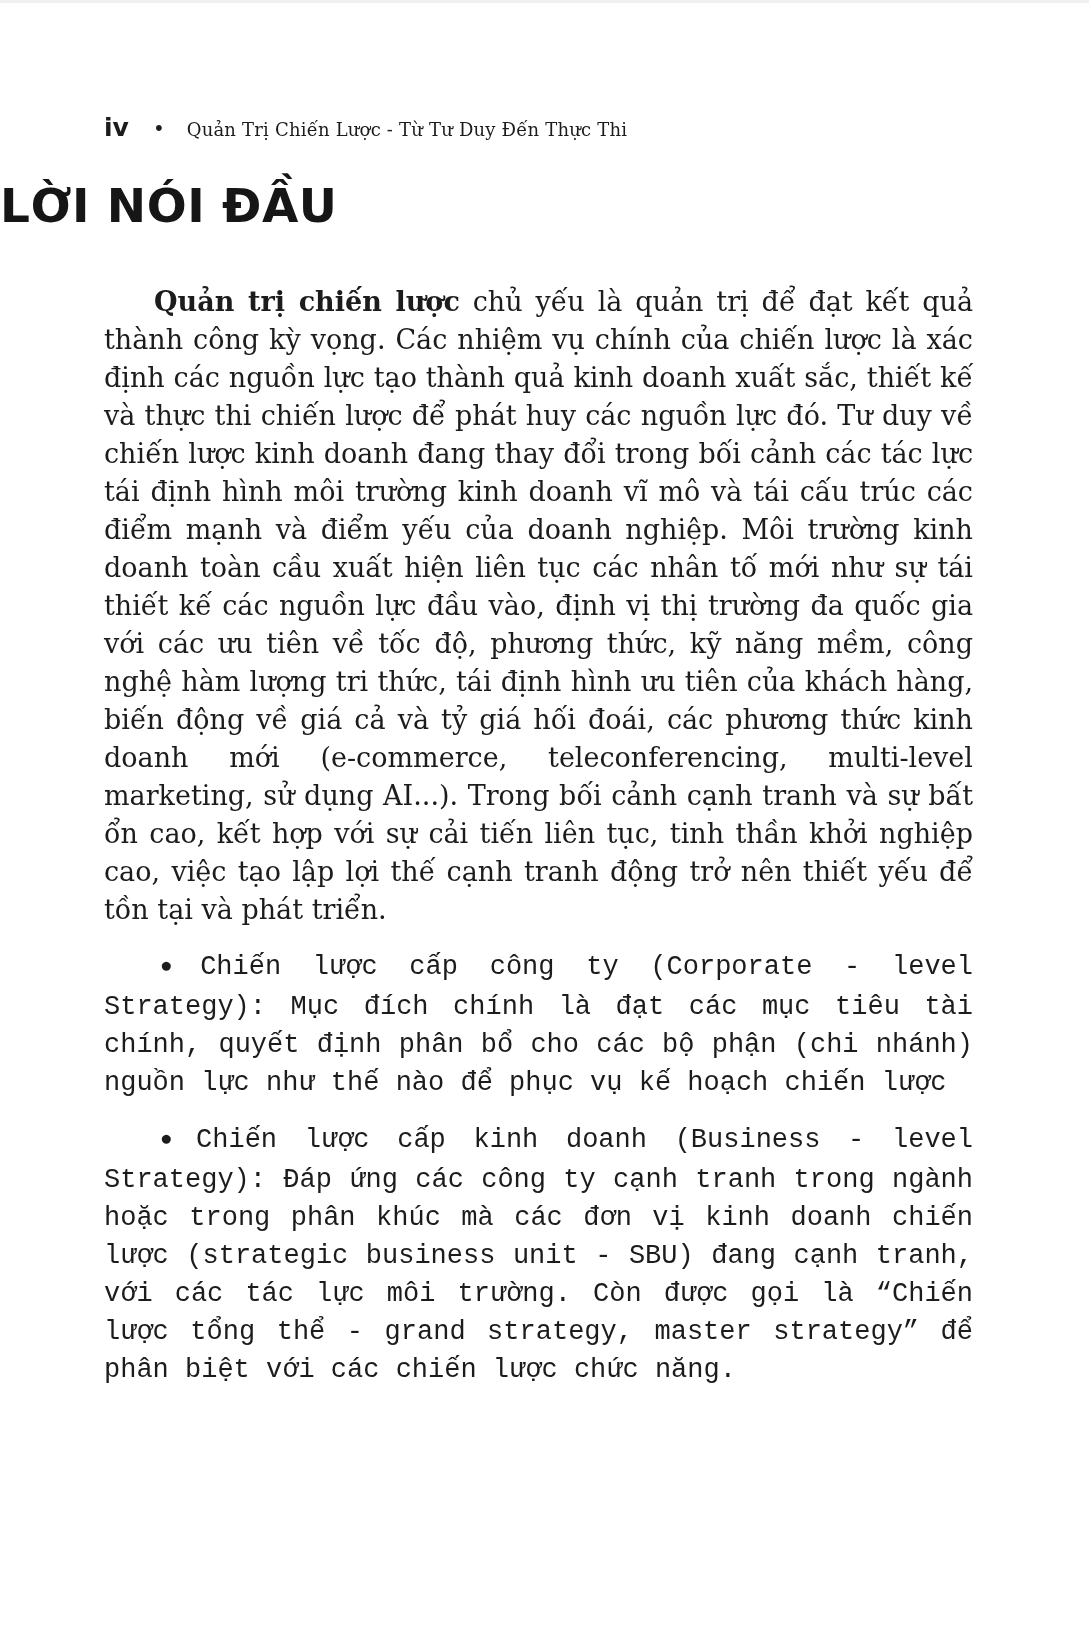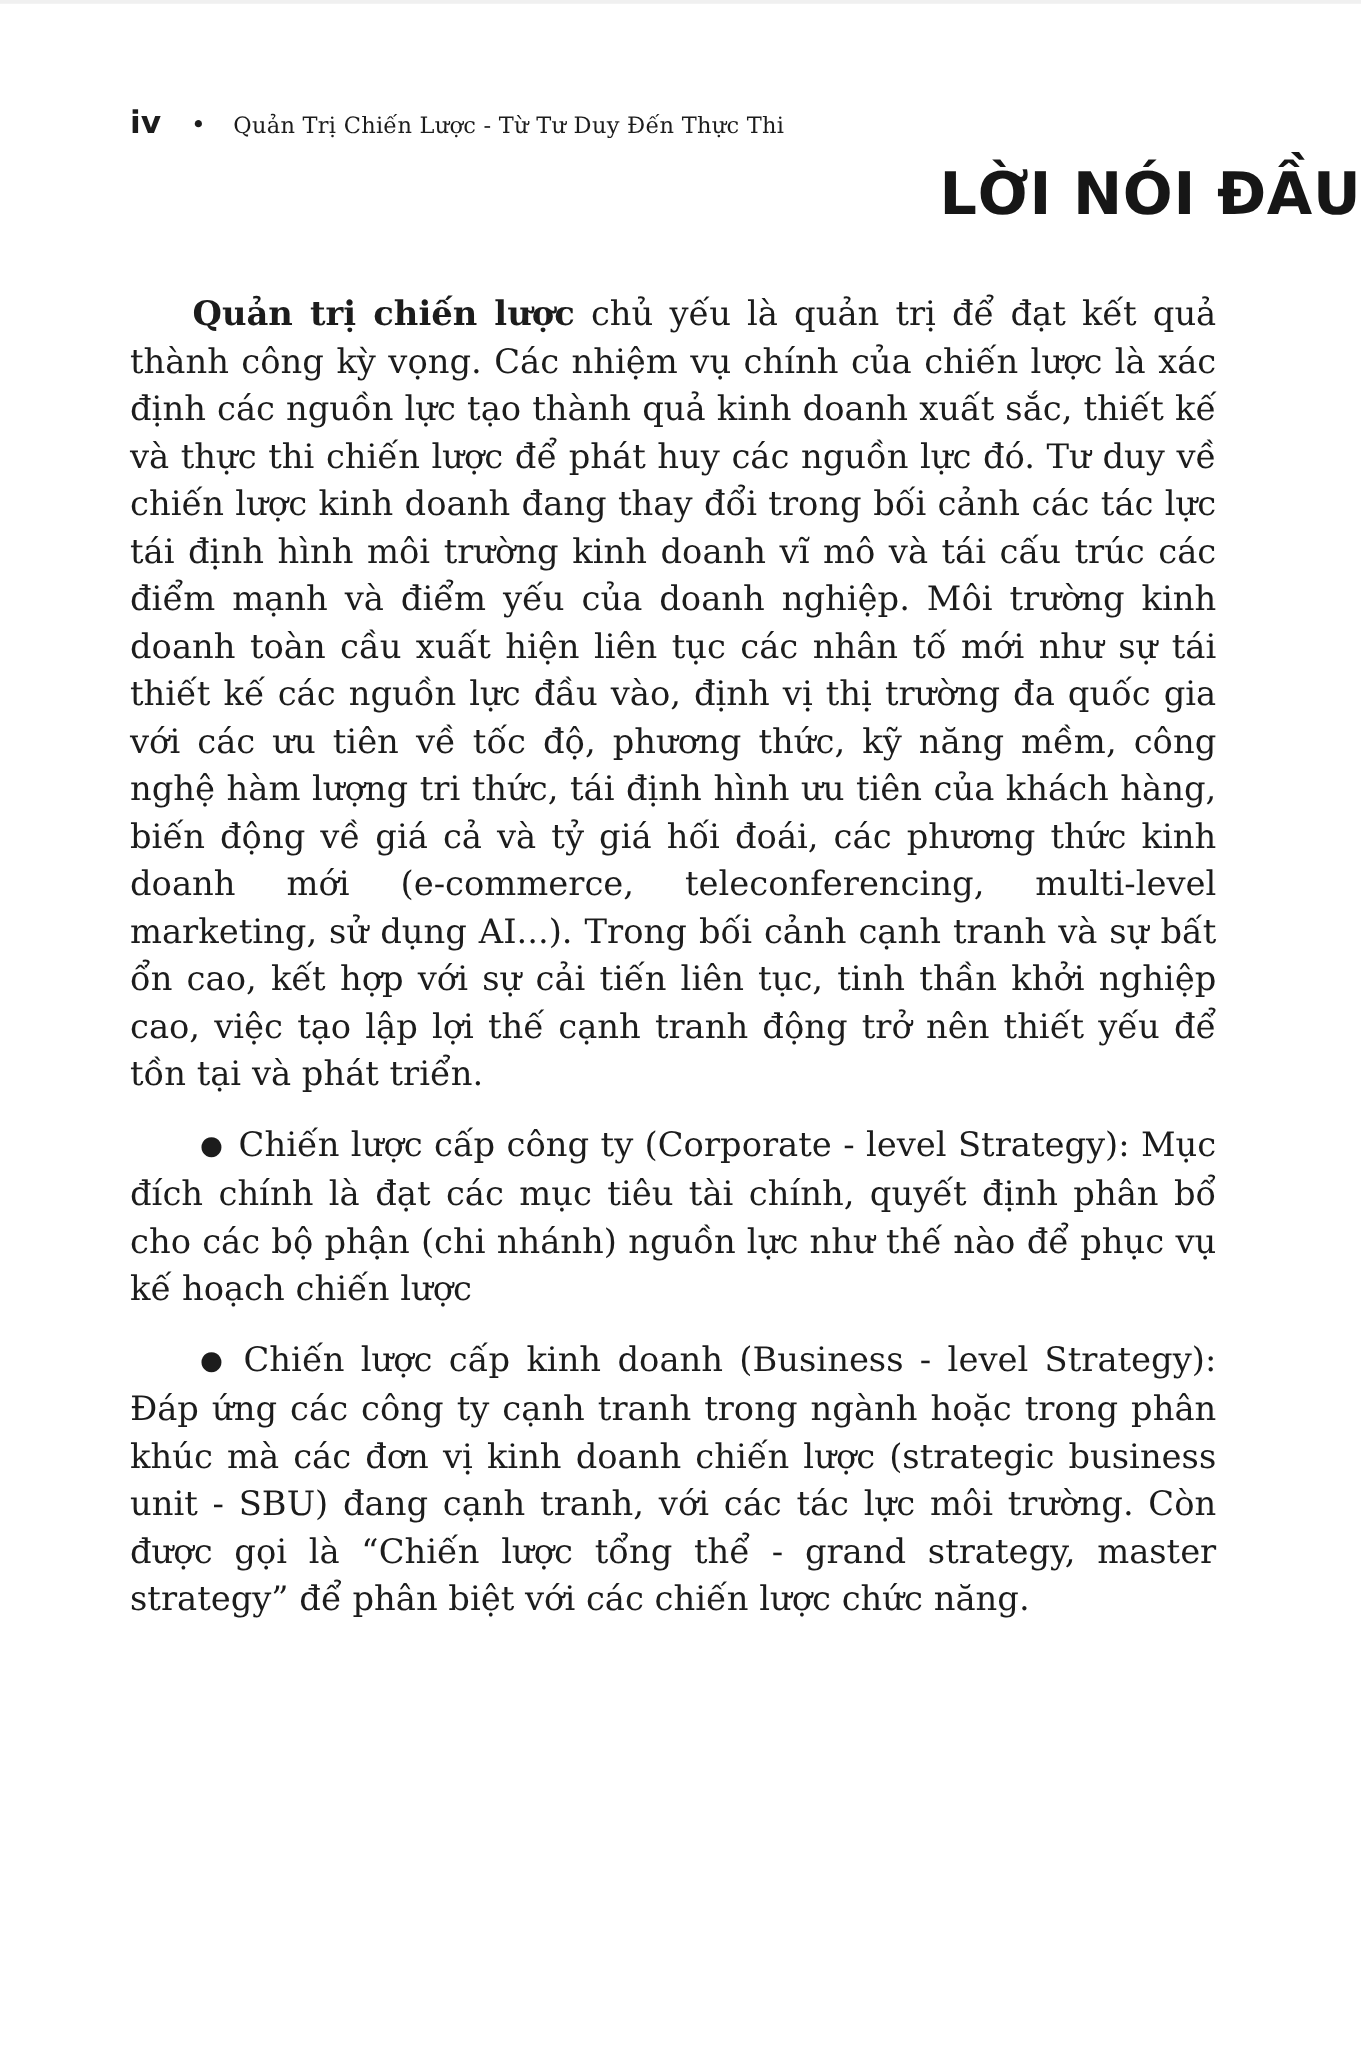--- a/index.html
+++ b/index.html
@@ -12,62 +12,63 @@
     width: 1089px;
     height: 1648px;
     margin: 0 auto;
     background: #ffffff;
     border-top: 3px solid #f0f0f0;
     overflow: hidden;
     color: #1c1c1c;
     box-sizing: border-box;
   }
   .running-header {
-    margin-top: 80px;
+    margin-top: 110px;
     padding-left: 104px;
     display: flex;
     align-items: baseline;
     font-family: "DejaVu Serif", "Liberation Serif", serif;
   }
   .page-number {
     font-family: "DejaVu Sans", "Liberation Sans", sans-serif;
     font-weight: bold;
     font-size: 25px;
   }
   .header-sep {
     font-size: 20px;
     margin: 0 22px 0 24px;
   }
   .book-title {
     font-size: 18px;
     letter-spacing: 0.2px;
   }
   .chapter-title {
-    margin: 16px 0 0 0;
-    text-align: right;
+    margin: 36px 0 0 0;
+    text-align: left;
     font-family: "DejaVu Sans", "Liberation Sans", sans-serif;
     font-weight: 800;
     font-size: 47px;
     letter-spacing: 0.5px;
     color: #161616;
   }
   .content {
     margin-top: 50px;
     padding: 0 116px 0 104px;
     font-family: "DejaVu Serif", "Liberation Serif", serif;
     font-size: 27px;
     line-height: 38px;
     text-align: justify;
   }
   .content p {
     margin: 0 0 19px 0;
     text-indent: 50px;
   }
   .content p.bullet-para {
     text-indent: 56px;
+    font-family: Liberation Mono, monospace;
   }
   .lead-bold {
     font-weight: bold;
   }
   .bullet-marker {
     font-size: 21px;
     margin-right: 12px;
     position: relative;
     top: -2px;
   }

